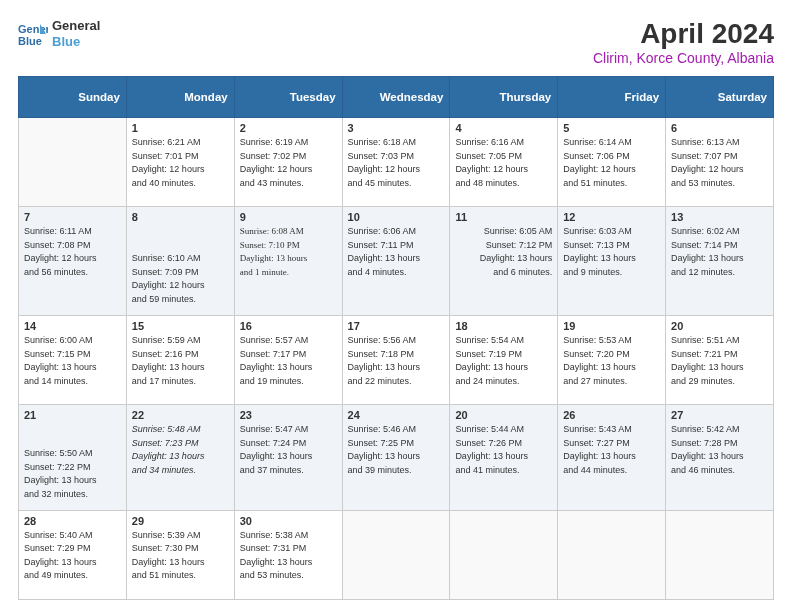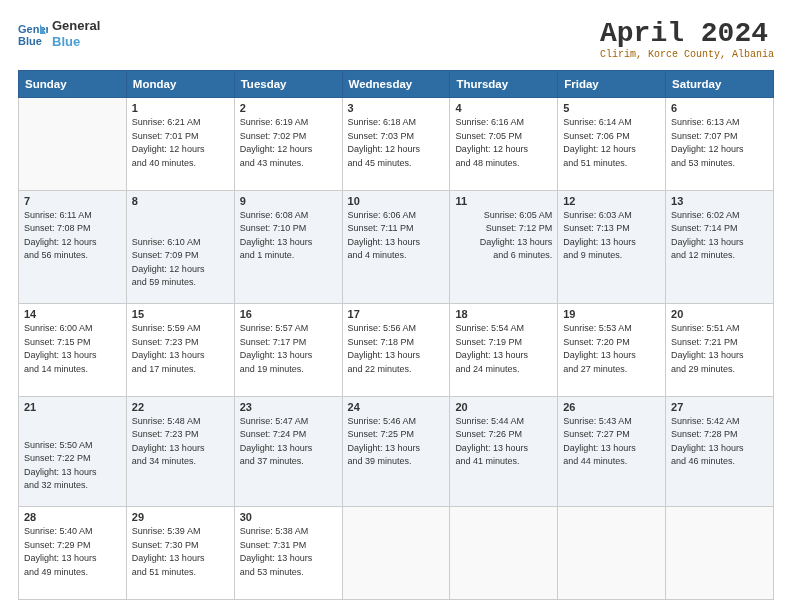--- a/index.html
+++ b/index.html
@@ -32,45 +32,45 @@
       font-size: 13px;
       font-weight: bold;
       color: #333;
       line-height: 1.2;
     }
     .logo-icon {
       width: 30px;
       height: 30px;
     }
     .title-block {
-      font-family: Liberation Mono, monospace;
+      text-align: right;
     }
     .main-title {
       font-size: 28px;
       font-weight: bold;
       color: #333;
     }
     .subtitle {
-      font-size: 10px;
-      color: #a16207;
+      font-size: 14px;
+      color: #a21caf;
     }
     .calendar {
       flex: 1;
       border: 1px solid #ccc;
       border-collapse: collapse;
       width: 100%;
       table-layout: fixed;
     }
     .calendar th {
       background: #2e6da4;
       color: #fff;
       font-size: 11.5px;
       font-weight: bold;
-      text-align: left;
-      padding: 7px 6px;
+      text-align: right;
+      padding: 14px 6px;
       border: 1px solid #2a5f94;
     }
     .calendar td {
       vertical-align: top;
       border: 1px solid #ccc;
       padding: 4px 5px;
       font-size: 9.5px;
       color: #333;
       height: 85px;
     }
@@ -186,21 +186,21 @@
           </td>
           <td>
             <span class="day-num">8</span>
             <div class="day-info" style="white-space: pre-line; margin-top: 29px;">Sunrise: 6:10 AM
 Sunset: 7:09 PM
 Daylight: 12 hours
 and 59 minutes.</div>
           </td>
           <td>
             <span class="day-num">9</span>
-            <div class="day-info" style="white-space: pre-line;">Sunrise: 6:08 AM
+            <div class="day-info" style="white-space: pre-line; font-family: Liberation Serif, serif;">Sunrise: 6:08 AM
 Sunset: 7:10 PM
 Daylight: 13 hours
 and 1 minute.</div>
           </td>
           <td>
             <span class="day-num">10</span>
             <div class="day-info" style="white-space: pre-line;">Sunrise: 6:06 AM
 Sunset: 7:11 PM
 Daylight: 13 hours
 and 4 minutes.</div>
@@ -231,21 +231,21 @@
           <td>
             <span class="day-num">14</span>
             <div class="day-info" style="white-space: pre-line;">Sunrise: 6:00 AM
 Sunset: 7:15 PM
 Daylight: 13 hours
 and 14 minutes.</div>
           </td>
           <td>
             <span class="day-num">15</span>
             <div class="day-info" style="white-space: pre-line;">Sunrise: 5:59 AM
-Sunset: 7:23 PM
+Sunset: 2:16 PM
 Daylight: 13 hours
 and 17 minutes.</div>
           </td>
           <td>
             <span class="day-num">16</span>
             <div class="day-info" style="white-space: pre-line;">Sunrise: 5:57 AM
 Sunset: 7:17 PM
 Daylight: 13 hours
 and 19 minutes.</div>
           </td>
@@ -281,21 +281,21 @@
         <tr class="row-shaded">
           <td>
             <span class="day-num">21</span>
             <div class="day-info" style="white-space: pre-line; margin-top: 26px;">Sunrise: 5:50 AM
 Sunset: 7:22 PM
 Daylight: 13 hours
 and 32 minutes.</div>
           </td>
           <td>
             <span class="day-num">22</span>
-            <div class="day-info" style="white-space: pre-line;">Sunrise: 5:48 AM
+            <div class="day-info" style="white-space: pre-line; font-style: italic;">Sunrise: 5:48 AM
 Sunset: 7:23 PM
 Daylight: 13 hours
 and 34 minutes.</div>
           </td>
           <td>
             <span class="day-num">23</span>
             <div class="day-info" style="white-space: pre-line;">Sunrise: 5:47 AM
 Sunset: 7:24 PM
 Daylight: 13 hours
 and 37 minutes.</div>

